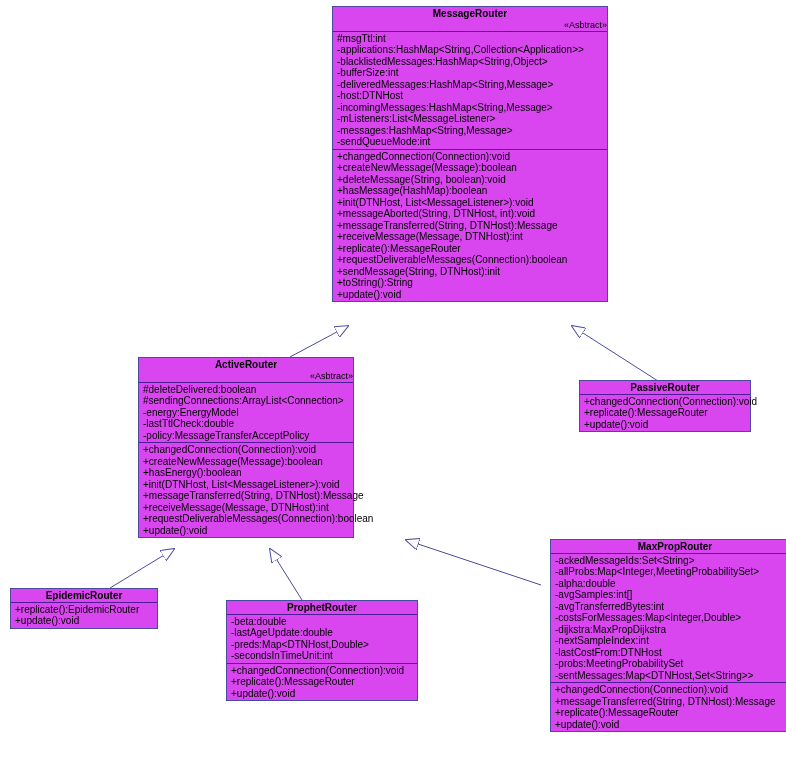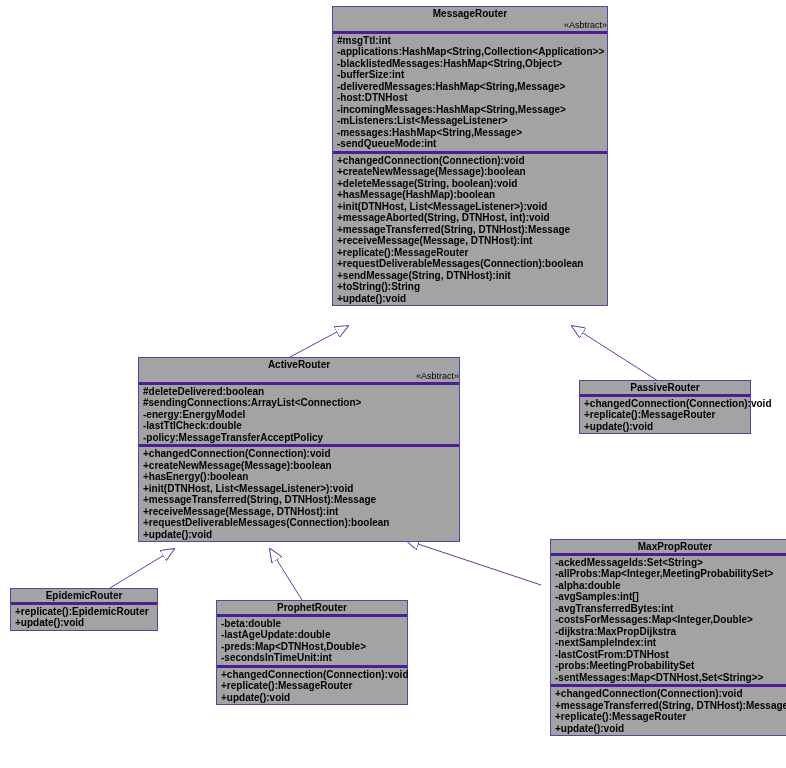--- a/index.html
+++ b/index.html
@@ -10,40 +10,39 @@
     font-size: 10px;
     color: #000;
     width: 786px;
     height: 768px;
     position: relative;
     box-sizing: border-box;
   }
   .uml {
     position: absolute;
     border: 1px solid #4a4aa3;
-    background: #a3a3a3;
+    background: #d946ef;
     box-sizing: border-box;
     z-index: 2;
   }
   .uml .title {
     text-align: center;
     font-weight: bold;
     padding: 1px 4px 0 4px;
     line-height: 1.15;
   }
   .uml .stereo {
     text-align: right;
     font-size: 9px;
     padding-bottom: 1px;
   }
   .uml .sect {
-    border-top: 3px solid #4c1d95;
+    border-top: 1px solid #4c1d95;
     padding: 1px 4px 1px 4px;
     line-height: 1.15;
-    font-weight: bold;
   }
   .uml .row {
     white-space: nowrap;
   }
   svg.edges {
     position: absolute;
     left: 0;
     top: 0;
     width: 786px;
     height: 768px;
@@ -97,21 +96,21 @@
       <div class="row">+messageTransferred(String, DTNHost):Message</div>
       <div class="row">+receiveMessage(Message, DTNHost):int</div>
       <div class="row">+replicate():MessageRouter</div>
       <div class="row">+requestDeliverableMessages(Connection):boolean</div>
       <div class="row">+sendMessage(String, DTNHost):init</div>
       <div class="row">+toString():String</div>
       <div class="row">+update():void</div>
     </div>
 </div>
 
-<div class="uml" style="left:138px; top:357px; width:322px;">
+<div class="uml" style="left:138px; top:357px; width:216px;">
   <div class="title">ActiveRouter</div>
   <div class="stereo">«Asbtract»</div>
   <div class="sect">
       <div class="row">#deleteDelivered:boolean</div>
       <div class="row">#sendingConnections:ArrayList&lt;Connection&gt;</div>
       <div class="row">-energy:EnergyModel</div>
       <div class="row">-lastTtlCheck:double</div>
       <div class="row">-policy:MessageTransferAcceptPolicy</div>
     </div>
   <div class="sect">
@@ -136,21 +135,21 @@
 </div>
 
 <div class="uml" style="left:10px; top:588px; width:148px;">
   <div class="title">EpidemicRouter</div>
   <div class="sect">
       <div class="row">+replicate():EpidemicRouter</div>
       <div class="row">+update():void</div>
     </div>
 </div>
 
-<div class="uml" style="left:216px; top:600px; width:192px;">
+<div class="uml" style="left:226px; top:600px; width:192px;">
   <div class="title">ProphetRouter</div>
   <div class="sect">
       <div class="row">-beta:double</div>
       <div class="row">-lastAgeUpdate:double</div>
       <div class="row">-preds:Map&lt;DTNHost,Double&gt;</div>
       <div class="row">-secondsInTimeUnit:int</div>
     </div>
   <div class="sect">
       <div class="row">+changedConnection(Connection):void</div>
       <div class="row">+replicate():MessageRouter</div>

